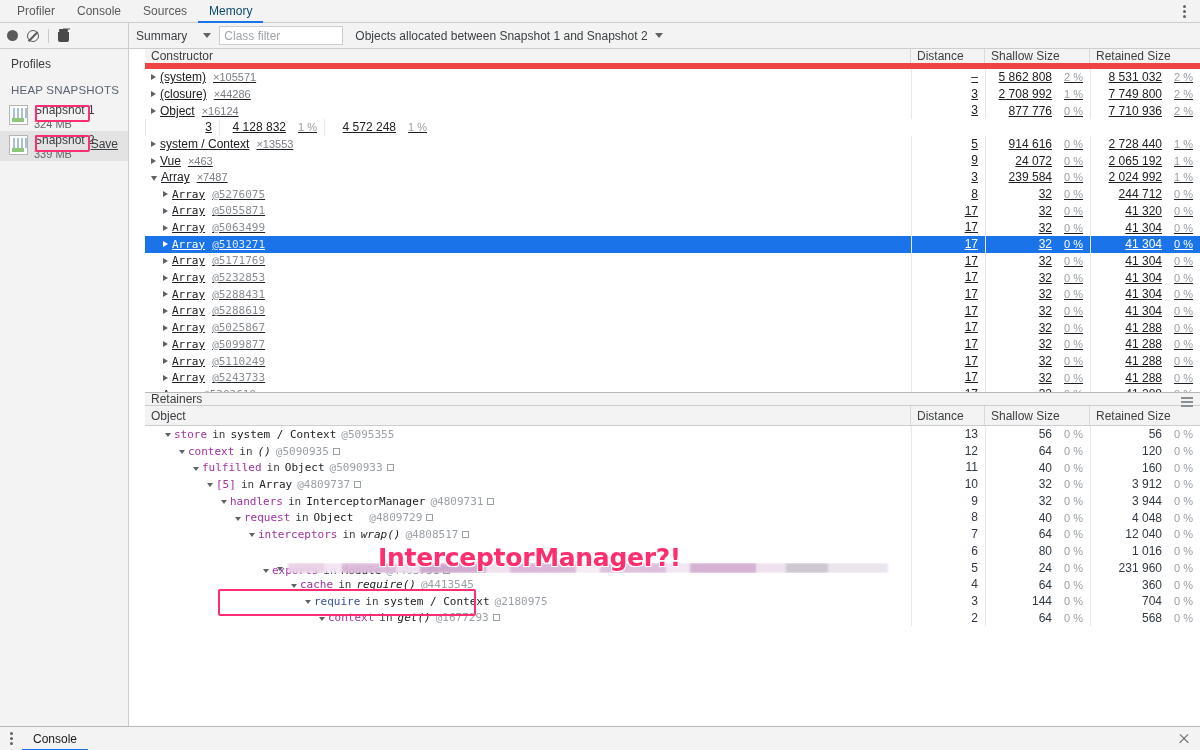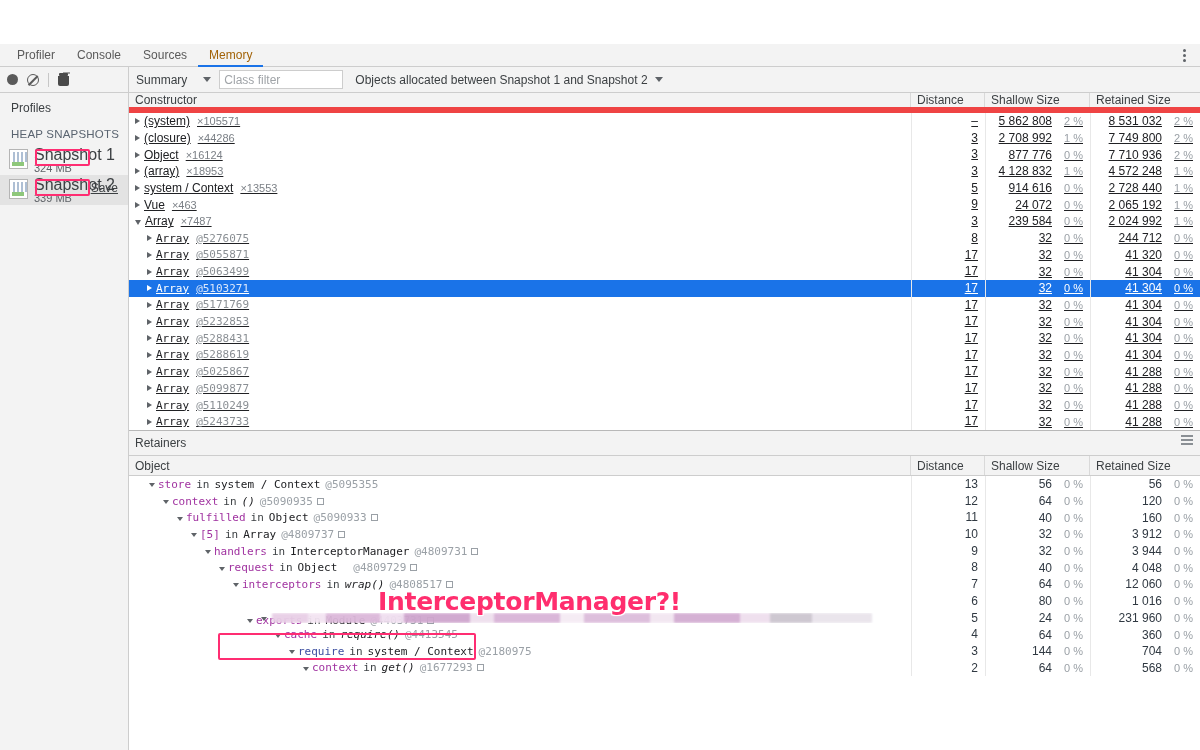--- a/index.html
+++ b/index.html
@@ -16,33 +16,32 @@
   #app { position: relative; width: 1200px; height: 750px; }
 
   
   .tabbar {
     display: flex; align-items: center;
     height: 23px;
     background: #f3f3f3;
     border-bottom: 1px solid #cdcdcd;
     padding-left: 6px;
     position: relative;
-    margin-top: 44px;
   }
   .tabbar .tab {
     padding: 0 11px;
     height: 23px;
     line-height: 23px;
     font-size: 12px;
     color: #5a5a5a;
     cursor: default;
     white-space: nowrap;
   }
   .tabbar .tab.active {
-    color: #a16207;
+    color: #0c4a6e;
     box-shadow: inset 0 -2px 0 #1a73e8;
   }
   .tabbar .kebab {
     position: absolute; right: 6px; top: 0;
     width: 20px; height: 23px;
     display: flex; flex-direction: column; align-items: center; justify-content: center;
     gap: 2px;
   }
   .kebab i { display:block; width: 3px; height: 3px; border-radius: 50%; background: #5f6368; }
 
@@ -92,21 +91,21 @@
     border: 1px solid #cdcdcd; border-radius: 0;
     font-size: 12px; color: #9aa0a6; padding: 0 4px;
     font-family: "Liberation Sans", sans-serif;
     margin-left: 2px;
   }
   .class-filter::placeholder { color: #a0a4a8; }
   .alloc-sel { display:flex; align-items:center; gap: 7px; margin-left: 12px; cursor: default; }
   .alloc-sel .lbl { font-size: 12px; color: #3c4043; }
 
   
-  .body { display: flex; height: 700px; }
+  .body { display: flex; height: 700px; gap: 16px; }
 
   
   .sidebar {
     width: 129px; min-width:129px;
     background: #f3f3f3;
     border-right: 1px solid #cdcdcd;
     height: 700px;
     position: relative;
   }
   .sb-title { padding: 8px 0 7px 11px; font-size: 12px; color: #3c4043; }
@@ -124,21 +123,21 @@
     position: relative; overflow: hidden; flex: none; margin-top: 1px;
   }
   .snap-thumb .bars { position:absolute; left:2px; top:2px; right:2px; bottom:6px; }
   .snap-thumb .bars i { position:absolute; top:0; bottom:0; width:2px; background:#aebfd4; }
   .snap-thumb .bars i:nth-child(1){left:1px;}
   .snap-thumb .bars i:nth-child(2){left:5px;}
   .snap-thumb .bars i:nth-child(3){left:9px;}
   .snap-thumb .bars i:nth-child(4){left:13px;}
   .snap-thumb .green { position:absolute; left:2px; bottom:2px; right:3px; height:4px; background:#8ec77b; }
   .snap-meta { flex: 1; min-width: 0; position: relative; }
-  .snap-name { font-size: 16px; color: #3c4043; line-height: 13px; white-space: nowrap; }
+  .snap-name { font-size: 12px; color: #3c4043; line-height: 13px; white-space: nowrap; }
   .snap-size { font-size: 11px; color: #5f6368; line-height: 13px; margin-top: 1px; }
   .snap-save {
     font-size: 12px; color: #3c4043; text-decoration: underline;
     position:absolute; right: 6px; top: 3px;
   }
 
   
   .hl-box {
     position: absolute;
     border: 2.5px solid #ff2d72;
@@ -202,21 +201,21 @@
     border-top: 5px solid #5f6368; border-bottom: none; margin-right: 4px; margin-top: 2px;
   }
   .ctor-name { font-size: 12px; }
   .ctor-count { color: #7a7f85; font-size: 11px; margin-left: 7px; }
   .mono { font-family: "DejaVu Sans Mono", monospace; font-size: 11px; }
   .addr { color: #8a8f94; }
   .row.sel .addr { color: #dce8fb; }
 
   
   .retainers-bar {
-    height: 26px; background: #f3f3f3;
+    height: 14px; background: #f3f3f3;
     border-top: 1px solid #b8b8b8; border-bottom: 1px solid #cdcdcd;
     display:flex; align-items:center; padding-left: 6px;
     font-size: 12px; color: #3c4043; position: relative;
   }
   .hamburger { position:absolute; right: 7px; top: 4px; width: 12px; }
   .hamburger i { display:block; height: 1.5px; background: #8a8f94; margin-bottom: 2.5px; }
 
   .ret-head { display:flex; height: 20px; align-items:stretch; background:#f3f3f3;
     border-bottom: 1px solid #cdcdcd; font-size: 12px; color:#3c4043; }
 
@@ -392,25 +391,20 @@
             <div class="c-size">
               <span class="num">877 776</span>
               <span class="pct">0 %</span>
             </div>
             <div class="c-size retained">
               <span class="num">7 710 936</span>
               <span class="pct">2 %</span>
             </div>
           </div>
           <div class="row">
-            <div class="c-constructor" style="padding-left: 6px;">
-              <span class="tri"></span>
-              <span class="ctor-name">(array)</span>
-              <span class="ctor-count">×18953</span>
-            </div>
             <div class="c-num">3</div>
             <div class="c-size">
               <span class="num">4 128 832</span>
               <span class="pct">1 %</span>
             </div>
             <div class="c-size retained">
               <span class="num">4 572 248</span>
               <span class="pct">1 %</span>
             </div>
           </div>
@@ -809,21 +803,21 @@
               <span class="k-type ital">wrap()</span>
               <span class="k-addr" style="margin-left: 5px;">@4808517</span>
               <span class="k-box"></span>
             </div>
             <div class="c-num">7</div>
             <div class="c-size">
               <span class="num">64</span>
               <span class="pct">0 %</span>
             </div>
             <div class="c-size retained">
-              <span class="num">12 060</span>
+              <span class="num">12 040</span>
               <span class="pct">0 %</span>
             </div>
           </div>
           <div class="ret-row">
             <div class="ret-label" style="padding-left: 118px; margin-top: 38px;">
               <span class="tri-o"></span>
               <span class="k-prop">exports</span>
               <span class="k-in" style="margin: 0px 5px;">in</span>
               <span class="k-type">Module</span>
               <span class="k-addr" style="margin-left: 5px;">@4403731</span>

